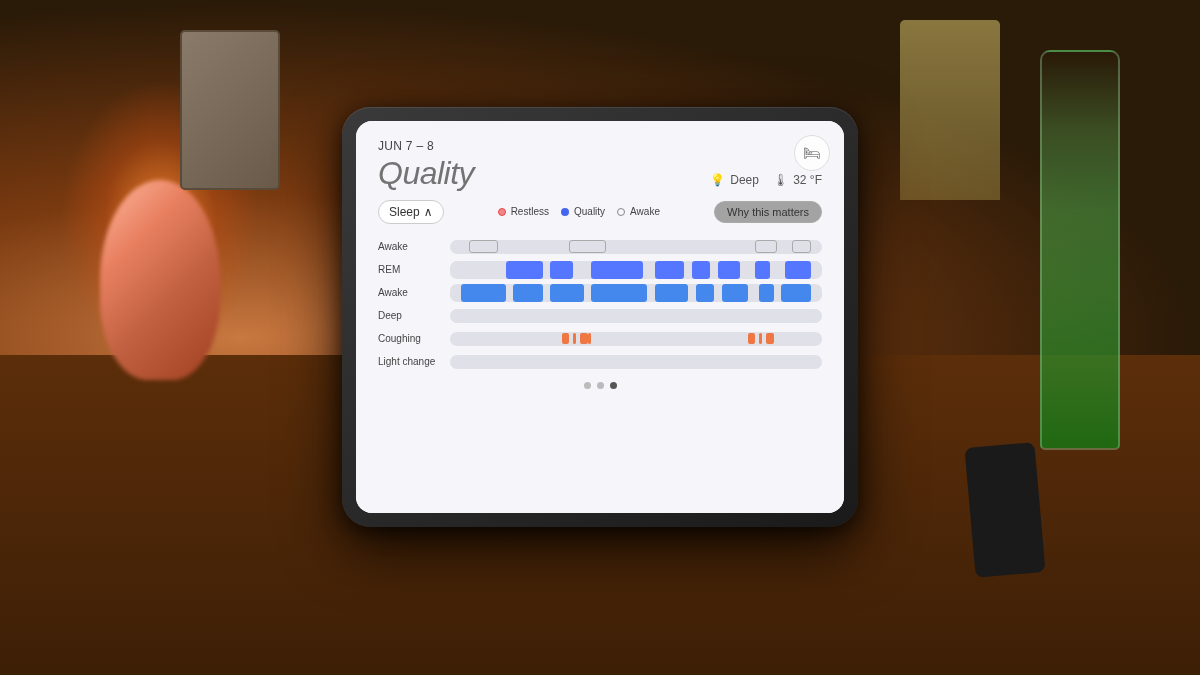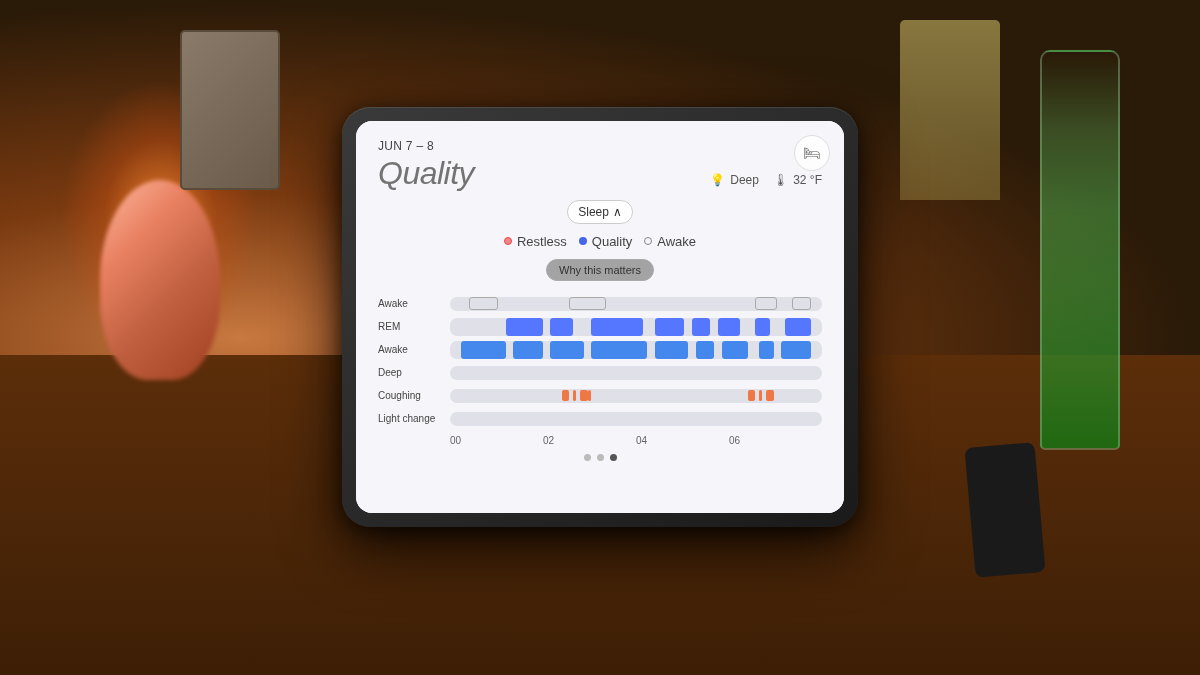--- a/index.html
+++ b/index.html
@@ -177,21 +177,20 @@
       font-size: 14px;
       color: #555;
     }
 
     .controls-row {
       display: flex;
       align-items: center;
       gap: 10px;
       margin-bottom: 12px;
       margin-top: 4px;
-      flex-direction: column;
     }
 
     .sleep-dropdown {
       background: white;
       border: 1px solid #ccc;
       border-radius: 20px;
       padding: 4px 10px;
       font-size: 12px;
       color: #333;
       display: flex;
@@ -204,21 +203,21 @@
       align-items: center;
       gap: 12px;
       flex: 1;
       justify-content: center;
     }
 
     .legend-item {
       display: flex;
       align-items: center;
       gap: 5px;
-      font-size: 13px;
+      font-size: 10px;
       color: #444;
     }
 
     .legend-dot {
       width: 8px;
       height: 8px;
       border-radius: 50%;
     }
 
     .legend-dot.restless { background: #e88; border: 1.5px solid #e44; }
@@ -476,26 +475,20 @@
 
             <div class="chart-row">
               <div class="row-label">Light change</div>
               <div class="row-track">
                 
               </div>
             </div>
 
           </div>
 
-          <div class="time-axis">
-            <div class="time-label">00</div>
-            <div class="time-label">02</div>
-            <div class="time-label">04</div>
-            <div class="time-label">06</div>
-          </div>
 
           <div class="pagination">
             <div class="page-dot"></div>
             <div class="page-dot"></div>
             <div class="page-dot active"></div>
           </div>
 
         </div>
       </div>
     </div>

